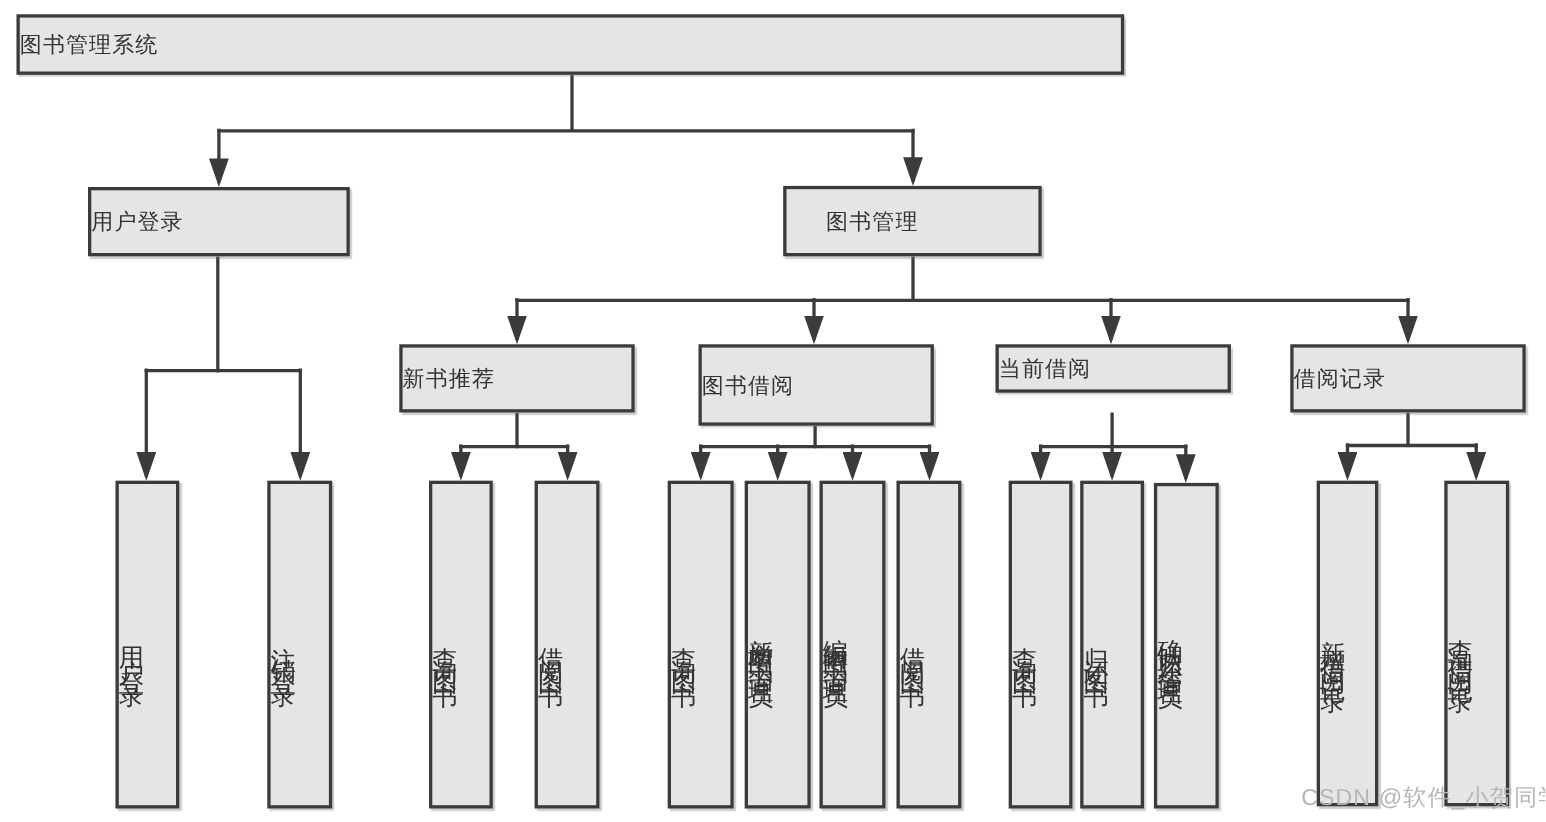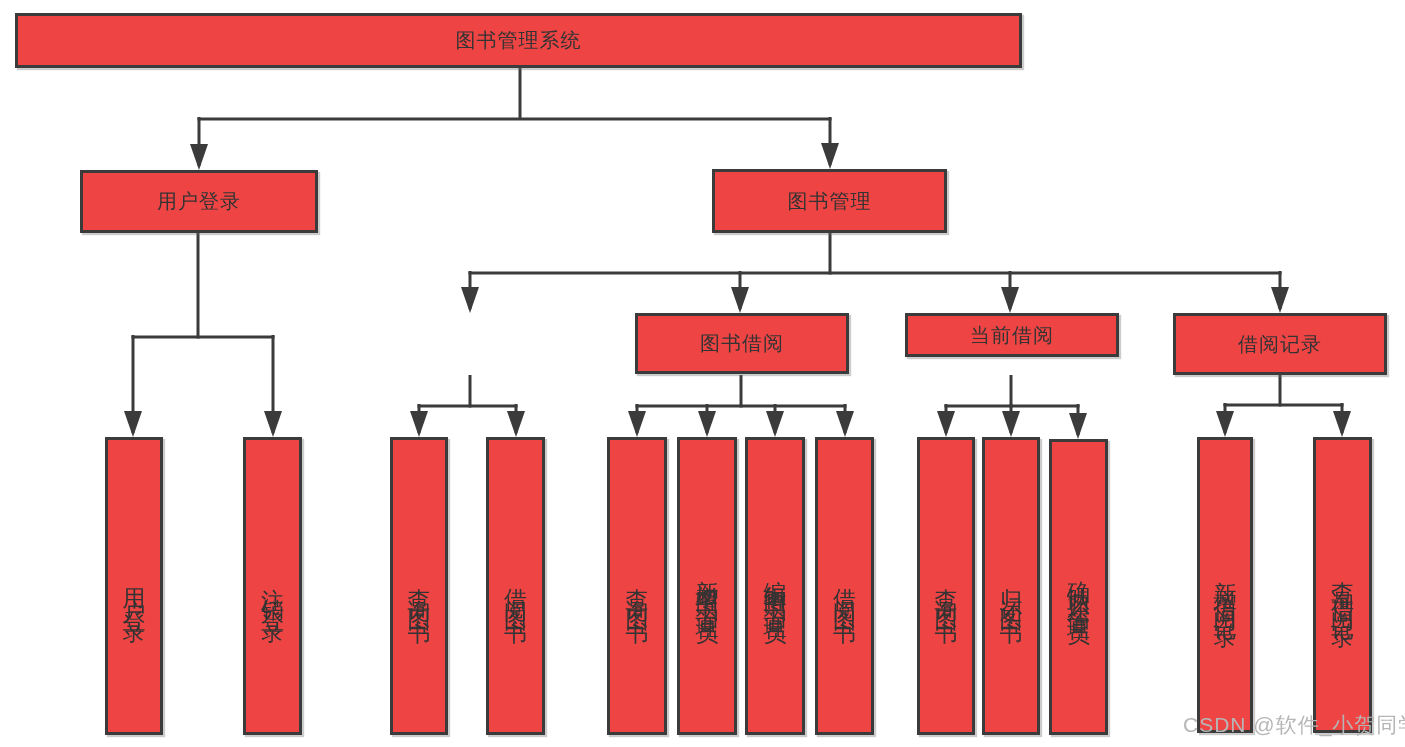--- a/index.html
+++ b/index.html
@@ -10,22 +10,22 @@
   .stage{
     position:relative; width:1405px; height:747px;
     background:var(--background,#fff); overflow:hidden;
     font-family:"Liberation Sans","DejaVu Sans",sans-serif;
   }
   .connectors{position:absolute;left:0;top:0;z-index:1;}
   .connectors line{stroke:var(--line,#3b3b3b);stroke-width:3;}
   #arrowhead path{fill:var(--line,#3b3b3b);}
   .node{
     position:absolute; box-sizing:border-box; z-index:2;
-    background:#ef4444; border:3px solid var(--border,#3b3b3b);
-    display:flex; align-items:center; justify-content:center;
+    background:#e5e5e5; border:3px solid var(--border,#3b3b3b);
+    display:flex; align-items:center; 
     box-shadow:2px 2px 1px rgba(110,110,110,0.35);
   }
   .node .label{color:var(--text,#333); white-space:nowrap;}
   .h .label{font-size:20px; letter-spacing:1px;}
   .v .label{
     writing-mode:vertical-rl; text-orientation:mixed;
     font-size:23px; line-height:1;
   }
   .gap-lg .label{letter-spacing:11px; margin-bottom:-11px;}
   .gap-md .label{letter-spacing:9px;  margin-bottom:-9px;}
@@ -103,25 +103,28 @@
     </g>
   </svg>
 
   <div class="node h" style="left:15px;top:13px;width:1007px;height:55px;">
     <span class="label">图书管理系统</span>
   </div>
 
   <div class="node h" style="left:80px;top:170px;width:238px;height:63px;">
     <span class="label">用户登录</span>
   </div>
-  <div class="node h" style="left:712px;top:169px;width:235px;height:64px;">
+  <div class="node h" style="left:712px;top:169px;width:235px;height:64px;padding-left:36px;">
     <span class="label">图书管理</span>
   </div>
 
-  <div class="node h" style="left:635px;top:313px;width:214px;height:61px;">
+  <div class="node h" style="left:363px;top:313px;width:214px;height:62px;">
+    <span class="label">新书推荐</span>
+  </div>
+  <div class="node h" style="left:635px;top:313px;width:214px;height:74px;">
     <span class="label">图书借阅</span>
   </div>
   <div class="node h" style="left:905px;top:313px;width:214px;height:44px;">
     <span class="label">当前借阅</span>
   </div>
   <div class="node h" style="left:1173px;top:313px;width:214px;height:62px;">
     <span class="label">借阅记录</span>
   </div>
 
   <div class="node v gap-lg" style="left:105px;top:437px;width:58px;height:298px;">

